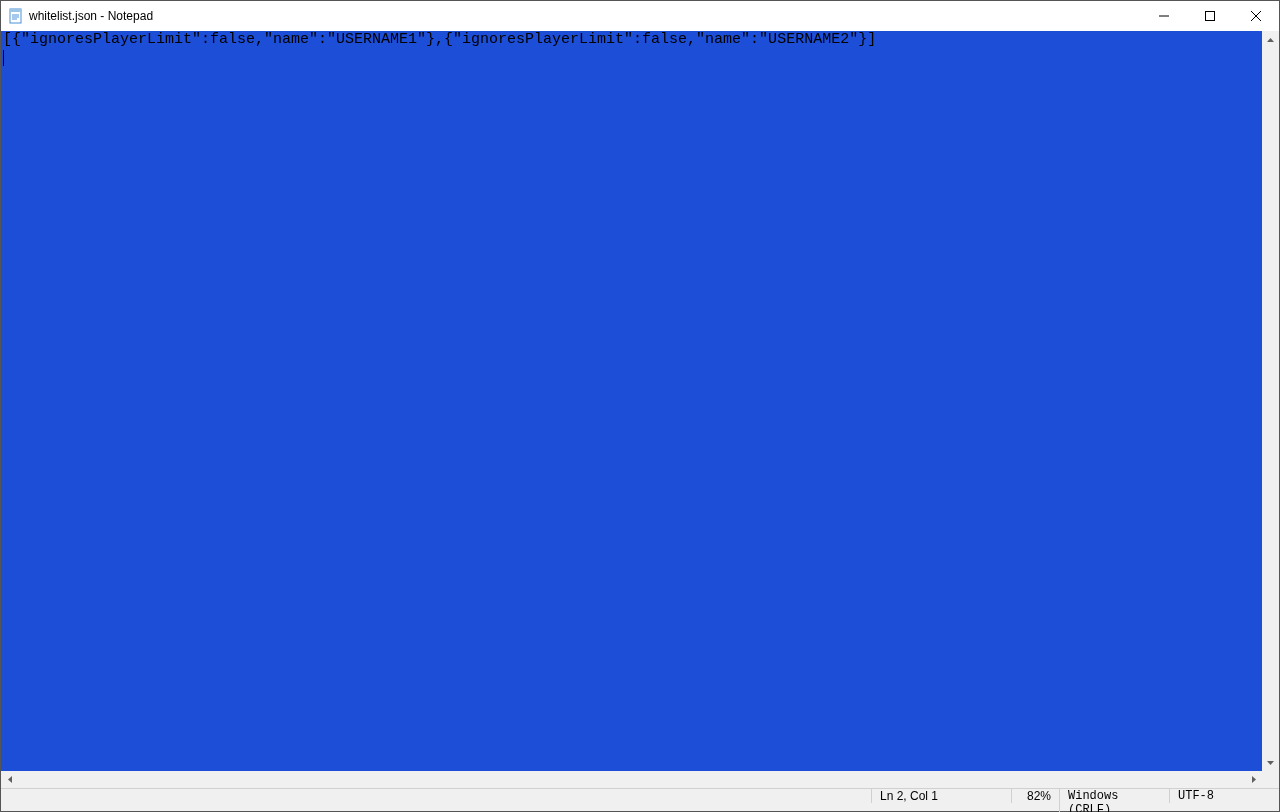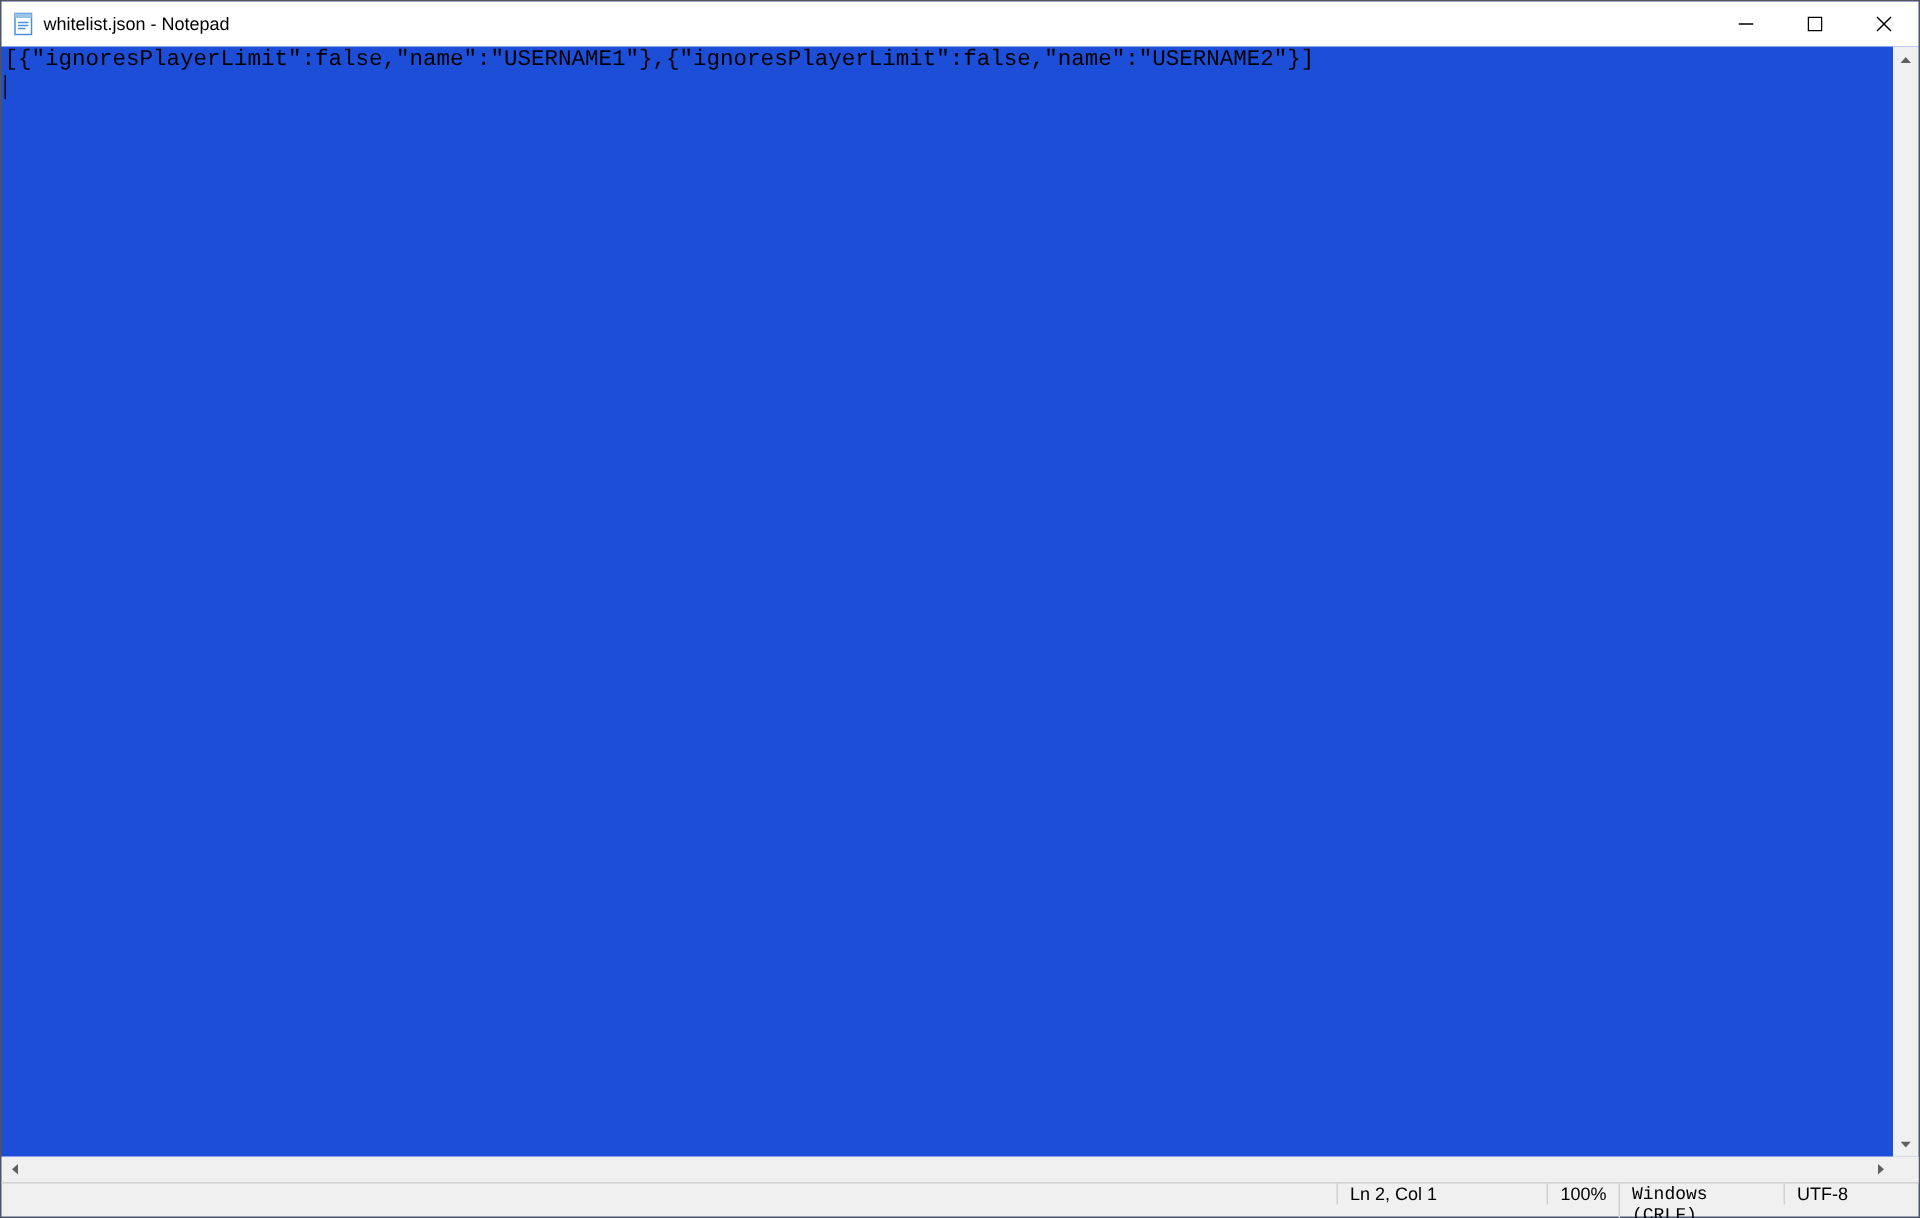--- a/index.html
+++ b/index.html
@@ -139,21 +139,21 @@
     .statusbar .spacer { flex: 1 1 auto; }
     .status-cell {
       border-left: 1px solid #d0d0d0;
       display: flex;
       align-items: center;
       padding: 0 8px;
     }
     .status-cell.position { width: 140px; }
     .status-cell.zoom     { width: 48px; justify-content: flex-end; }
     .status-cell.eol      { width: 110px; font-family: Liberation Mono, monospace; }
-    .status-cell.enc      { width: 90px; }
+    .status-cell.enc      { width: 110px; font-family: Liberation Mono, monospace; }
 
     .caret {
       display: inline-block;
       width: 1px;
       height: 16px;
       background: #000;
       vertical-align: text-bottom;
       margin-left: 0;
     }
   </style>
@@ -222,18 +222,18 @@
       <svg width="4" height="7" viewBox="0 0 4 7">
           <polygon points="0,0 4,3.5 0,7" fill="#606060"></polygon>
         </svg>
     </div>
     <div class="corner"></div>
   </div>
 
   <div class="statusbar">
     <div class="spacer"></div>
     <div class="status-cell position">Ln 2, Col 1</div>
-    <div class="status-cell zoom">100%</div>
+    <div class="status-cell zoom">82%</div>
     <div class="status-cell eol">Windows (CRLF)</div>
     <div class="status-cell enc">UTF-8</div>
   </div>
 
 </div>
 
 </body></html>

